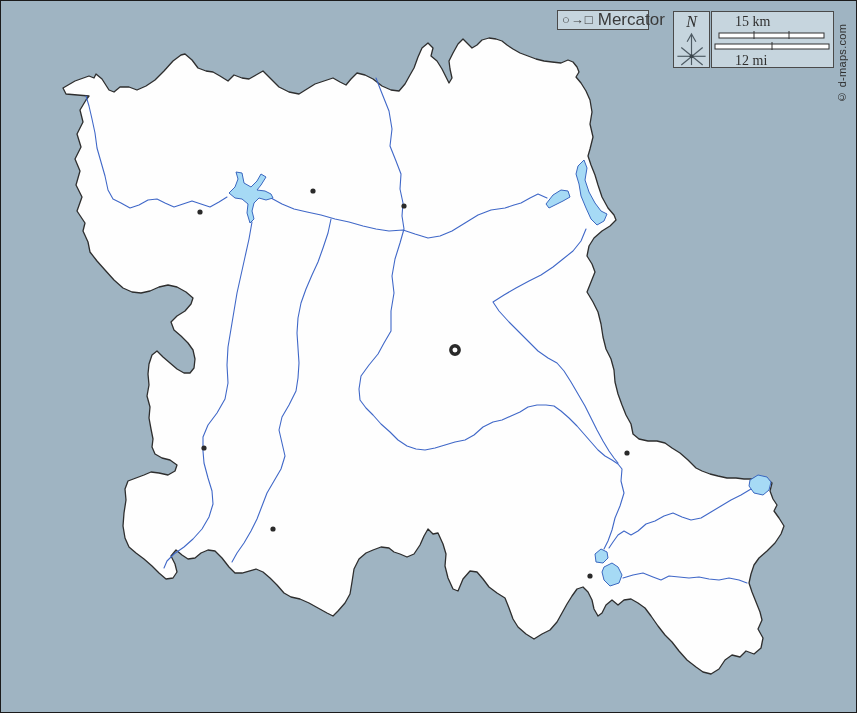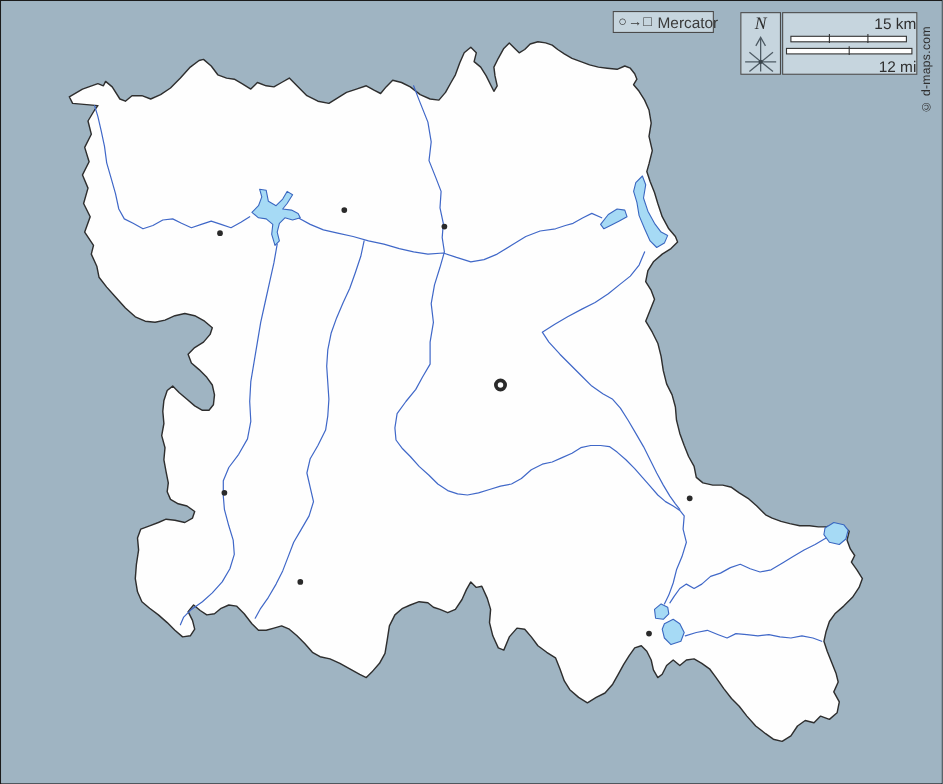--- a/index.html
+++ b/index.html
@@ -9,29 +9,29 @@
     font-family:"Liberation Sans",sans-serif;
   }
   #map-svg{position:absolute;left:0;top:0;width:857px;height:713px;}
   .panel{
     position:absolute;background:#c6d5de;border:1px solid #4a4a4a;
     box-sizing:border-box;color:#2f2f2f;
   }
   .mercator{left:556px;top:9px;width:92px;height:20px;
     display:flex;align-items:center;padding:0 4px;gap:4px;}
   .proj-sym{font-size:13px;letter-spacing:1px;line-height:18px;color:#3a3a3a;}
-  .proj-label{font-size:14px;line-height:18px;color:#3a3a3a;}
+  .proj-label{font-size:17px;line-height:18px;color:#3a3a3a;}
   .north{left:672px;top:10px;width:37px;height:57px;
     display:flex;flex-direction:column;align-items:center;}
   .north-n{font-family:"Liberation Serif",serif;font-style:italic;
     font-size:16px;line-height:18px;margin-top:1px;}
   .scale{left:710px;top:10px;width:123px;height:57px;}
   .scale-km,.scale-mi{
-    font-family:Liberation Sans, sans-serif;font-size:14px;text-align:right;
-    line-height:17px;}
+    font-family:Liberation Serif, serif;font-size:14px;text-align:left;
+    line-height:17px;padding-left:23px;}
   .scale-km{margin-top:1px;}
   #scale-svg{display:block;margin:0 auto;}
   .credit{
     position:absolute;left:835px;top:12px;width:16px;height:90px;
     writing-mode:vertical-rl;transform:rotate(180deg);
     font-size:11px;color:#2f2f2f;letter-spacing:0.3px;text-align:left;
   }
 </style>
 </head>
 <body>

